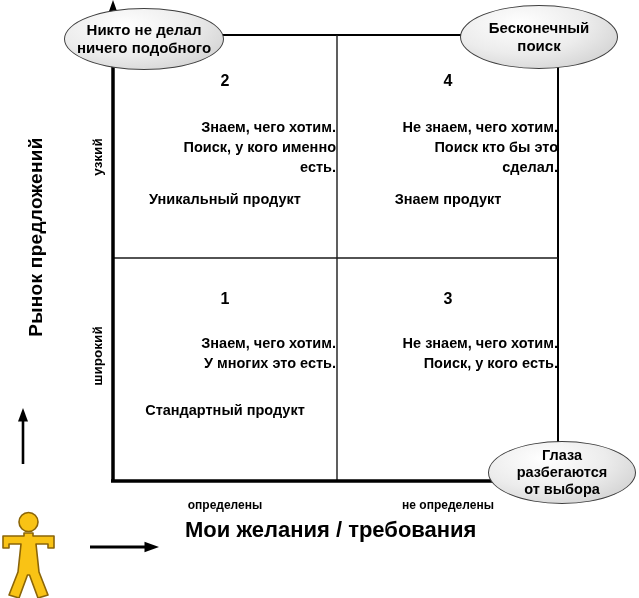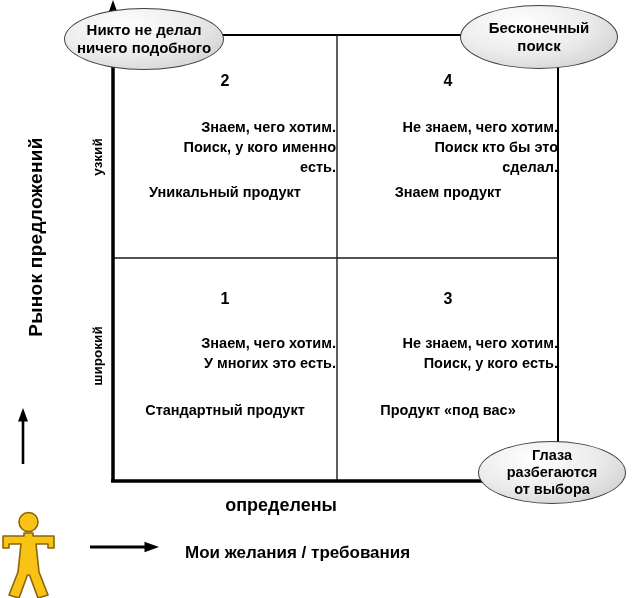--- a/index.html
+++ b/index.html
@@ -23,38 +23,38 @@
   
   .quad {
     position:absolute; text-align:center; font-weight:bold; z-index:4;
   }
   .quad.top { padding-top:37px; }
   .quad.bottom { padding-top:30px; }
   .q-number { font-size:16px; line-height:19px; }
   .quad.top .q-desc { margin-top:27px; }
   .quad.bottom .q-desc { margin-top:25px; }
   .q-desc { font-size:14.5px; line-height:20px; white-space:pre-line;text-align:right; }
-  .quad.top .q-product { margin-top:6px; }
+  .quad.top .q-product { margin-top:13px; }
   .quad.bottom .q-product { margin-top:28px; }
   .q-product { font-size:14.5px; line-height:19px; }
 
   
   .rot {
     position:absolute; white-space:nowrap; font-weight:bold;
     transform: translate(-50%,-50%) rotate(-90deg); z-index:4;
   }
   .y-title { font-size:19px; letter-spacing:0.3px; }
   .y-tick { font-size:13.5px; }
   .x-tick {
-    position:absolute; top:495px; height:20px; text-align:right;
-    font-weight:bold; font-size:18px; line-height:20px; z-index:4;
+    position:absolute; top:495px; height:20px; text-align:center;
+    font-weight:bold; font-size:12px; line-height:20px; z-index:4;
   }
   .x-title {
-    position:absolute; left:185px; top:542px; font-weight:bold;
-    font-size:17px; line-height:22px; white-space:nowrap; z-index:4;
+    position:absolute; left:185px; top:519px; font-weight:bold;
+    font-size:22px; line-height:22px; white-space:nowrap; z-index:4;
   }
 </style>
 </head>
 <body>
 
 <div id="canvas">
 
   <svg class="layer" width="639" height="598" viewBox="0 0 639 598">
 
     <line x1="113" y1="35" x2="559" y2="35" stroke="#000" stroke-width="2"></line>
@@ -82,21 +82,21 @@
       <path d="M24,533 L33,533 L33,536 L54,536 L54,548 L48,548 L48,544 L36,544
                L39,572 L48,595 L38,598 L29.5,575 L27.5,575 L19,598 L9,595
                L18,572 L21,544 L9,544 L9,548 L3,548 L3,536 L24,536 Z"></path>
     </g>
   </svg>
 
   <div class="callout" style="left:64px; top:8px; width:158px; height:60px;">Никто не делал
 ничего подобного</div>
   <div class="callout" style="left:460px; top:5px; width:156px; height:62px;">Бесконечный
 поиск</div>
-  <div class="callout small-line" style="left:478px; top:441px; width:146px; height:61px;">Глаза
+  <div class="callout small-line" style="left:488px; top:441px; width:146px; height:61px;">Глаза
 разбегаются
 от выбора</div>
 
   <div class="quad top" style="left:114px; top:34px; width:222px;">
     <div class="q-number">2</div>
     <div class="q-desc">Знаем, чего хотим.
 Поиск, у кого именно
 есть.</div>
     <div class="q-product">Уникальный продукт</div>
   </div>
@@ -113,23 +113,23 @@
     <div class="q-number">1</div>
     <div class="q-desc">Знаем, чего хотим.
 У многих это есть.</div>
     <div class="q-product">Стандартный продукт</div>
   </div>
 
   <div class="quad bottom" style="left:338px; top:259px; width:220px;">
     <div class="q-number">3</div>
     <div class="q-desc">Не знаем, чего хотим.
 Поиск, у кого есть.</div>
-    <div class="q-product">Продукт «под вас»</div>
   </div>
 
   <div class="rot y-title" style="left:36px; top:237px;">Рынок предложений</div>
   <div class="rot y-tick" style="left:97px; top:157px;">узкий</div>
   <div class="rot y-tick" style="left:97px; top:356px;">широкий</div>
 
   <div class="x-tick" style="left:113px; width:224px;">определены</div>
+  <div class="x-tick" style="left:337px; width:222px;">не определены</div>
   <div class="x-title">Мои желания / требования</div>
 
 </div>
 
 </body></html>

